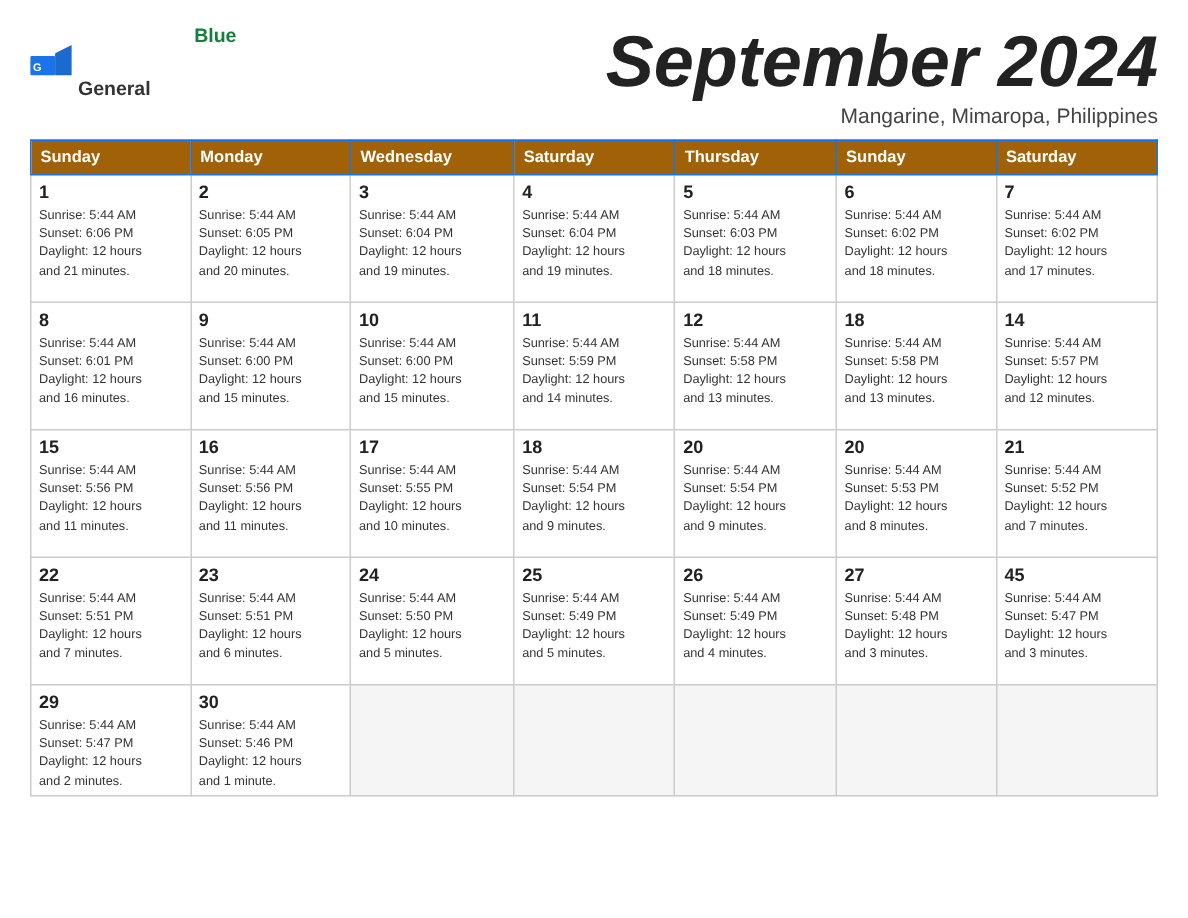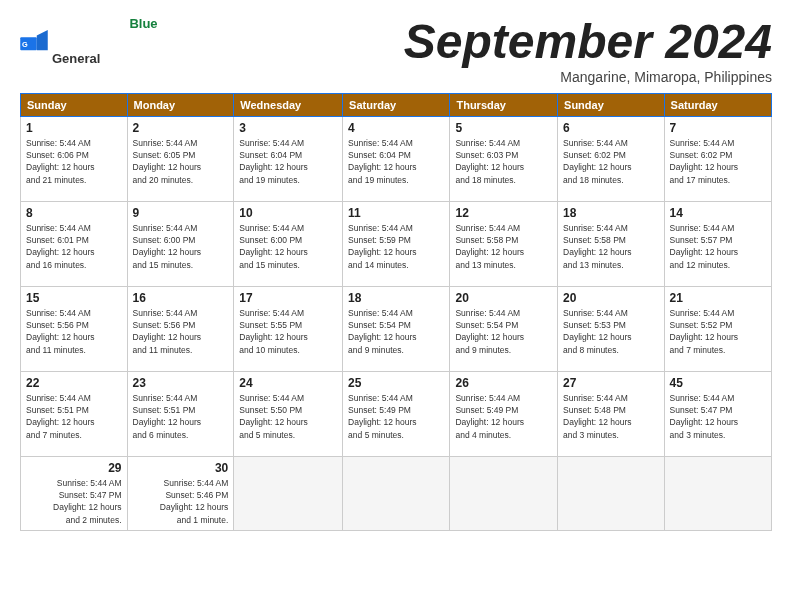--- a/index.html
+++ b/index.html
@@ -77,21 +77,20 @@
       display: block;
       margin-bottom: 2px;
     }
     .day-info {
       font-size: 8.5px;
       color: #333;
       line-height: 1.45;
     }
     tr.last-row td {
       height: 70px;
-      text-align: right;
     }
   </style>
 </head>
 <body>
 
 <div class="page">
   <div class="header">
     <div class="logo">
       <svg class="logo-icon" viewBox="0 0 30 24" xmlns="http://www.w3.org/2000/svg">
         <rect x="0" y="8" width="18" height="14" rx="1" fill="#1a73e8"></rect>

